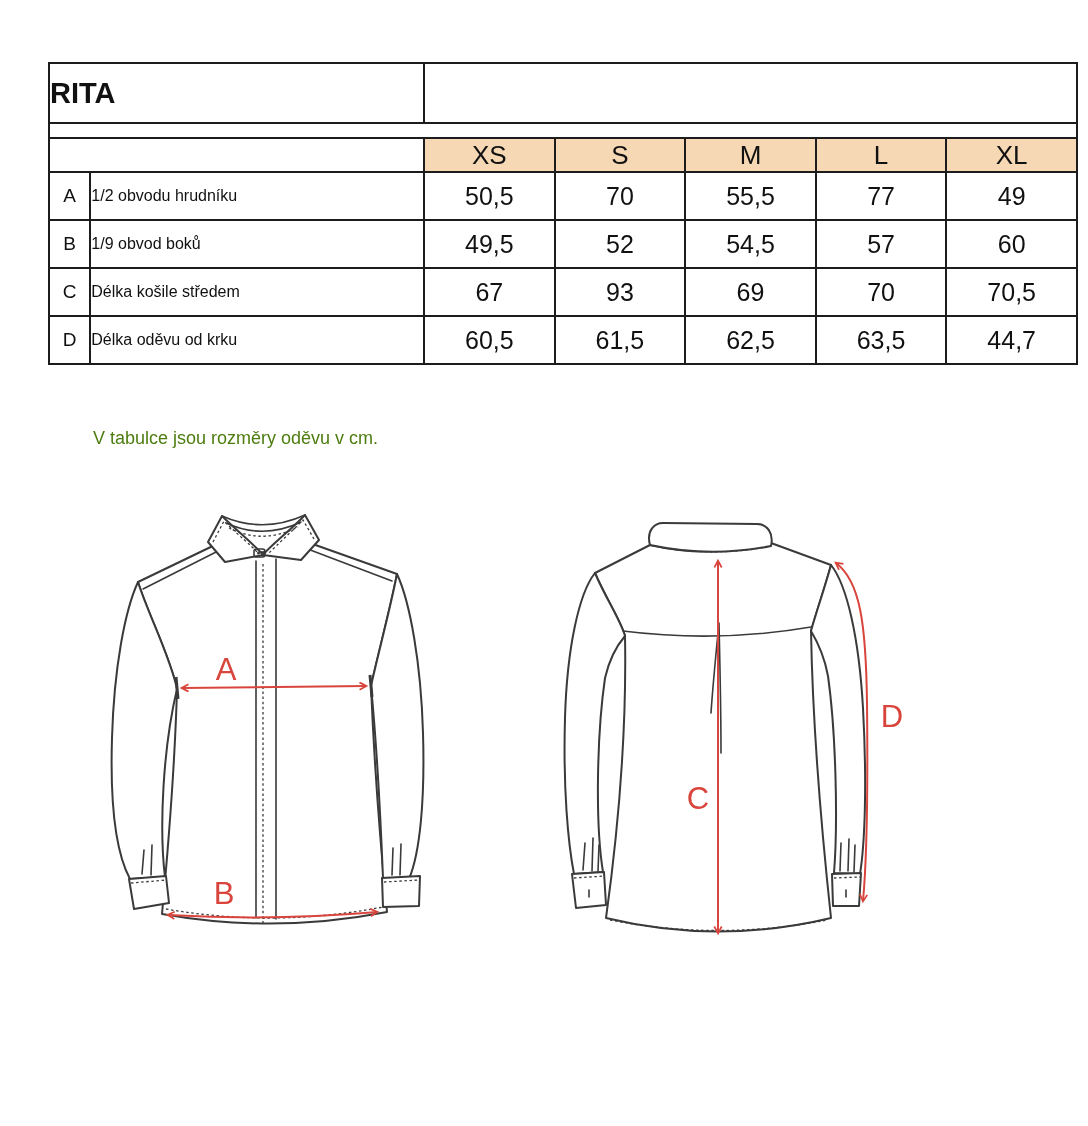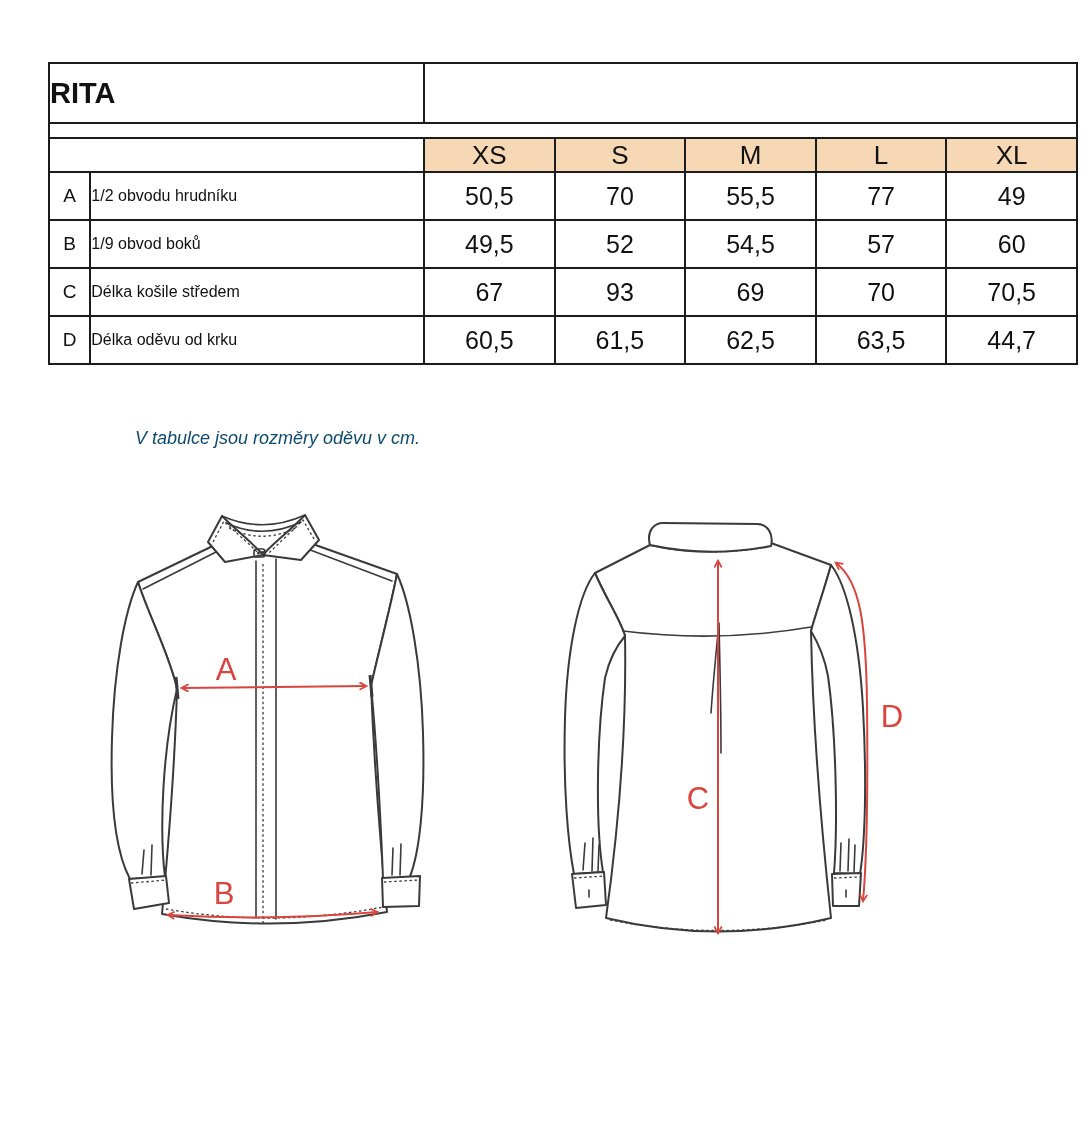--- a/index.html
+++ b/index.html
@@ -15,21 +15,21 @@
   tr.r-spacer{height:15px;}
   tr.r-header{height:34px;}
   tr.r-data{height:48px;}
   td.c-title{font-size:29px;font-weight:bold;padding-left:45px;vertical-align:middle;}
   td.c-size{background:var(--header_bg,#f7d8b5);font-size:26px;font-weight:normal;text-align:center;vertical-align:middle;}
   td.c-letter{font-size:19px;text-align:center;vertical-align:middle;}
   td.c-label{font-size:16px;text-align:left;padding-left:5px;vertical-align:middle;}
   td.c-val{font-size:25px;text-align:center;vertical-align:middle;}
 
   
-  .units-note{position:absolute;left:93px;top:428px;font-size:18px;font-style:italic;color:#0c4a6e;margin-left:42px;}
+  .units-note{position:absolute;left:93px;top:428px;font-size:18px;color:#4d7c0f;}
 
   
   svg{position:absolute;overflow:visible;}
   #front-svg{left:88px;top:498px;}
   #back-svg{left:543px;top:493px;}
   .ink path, .ink line, .ink rect{stroke:var(--ink,#3a3a3a);}
   .garment{fill:#ffffff;stroke-width:2;stroke-linejoin:round;stroke-linecap:round;}
   .detail{fill:none;stroke-width:1.6;stroke-linejoin:round;stroke-linecap:round;}
   .stitch{fill:none;stroke-width:1.3;stroke-dasharray:2.5 2.6;}
   .tick{fill:none;stroke-width:3;}

